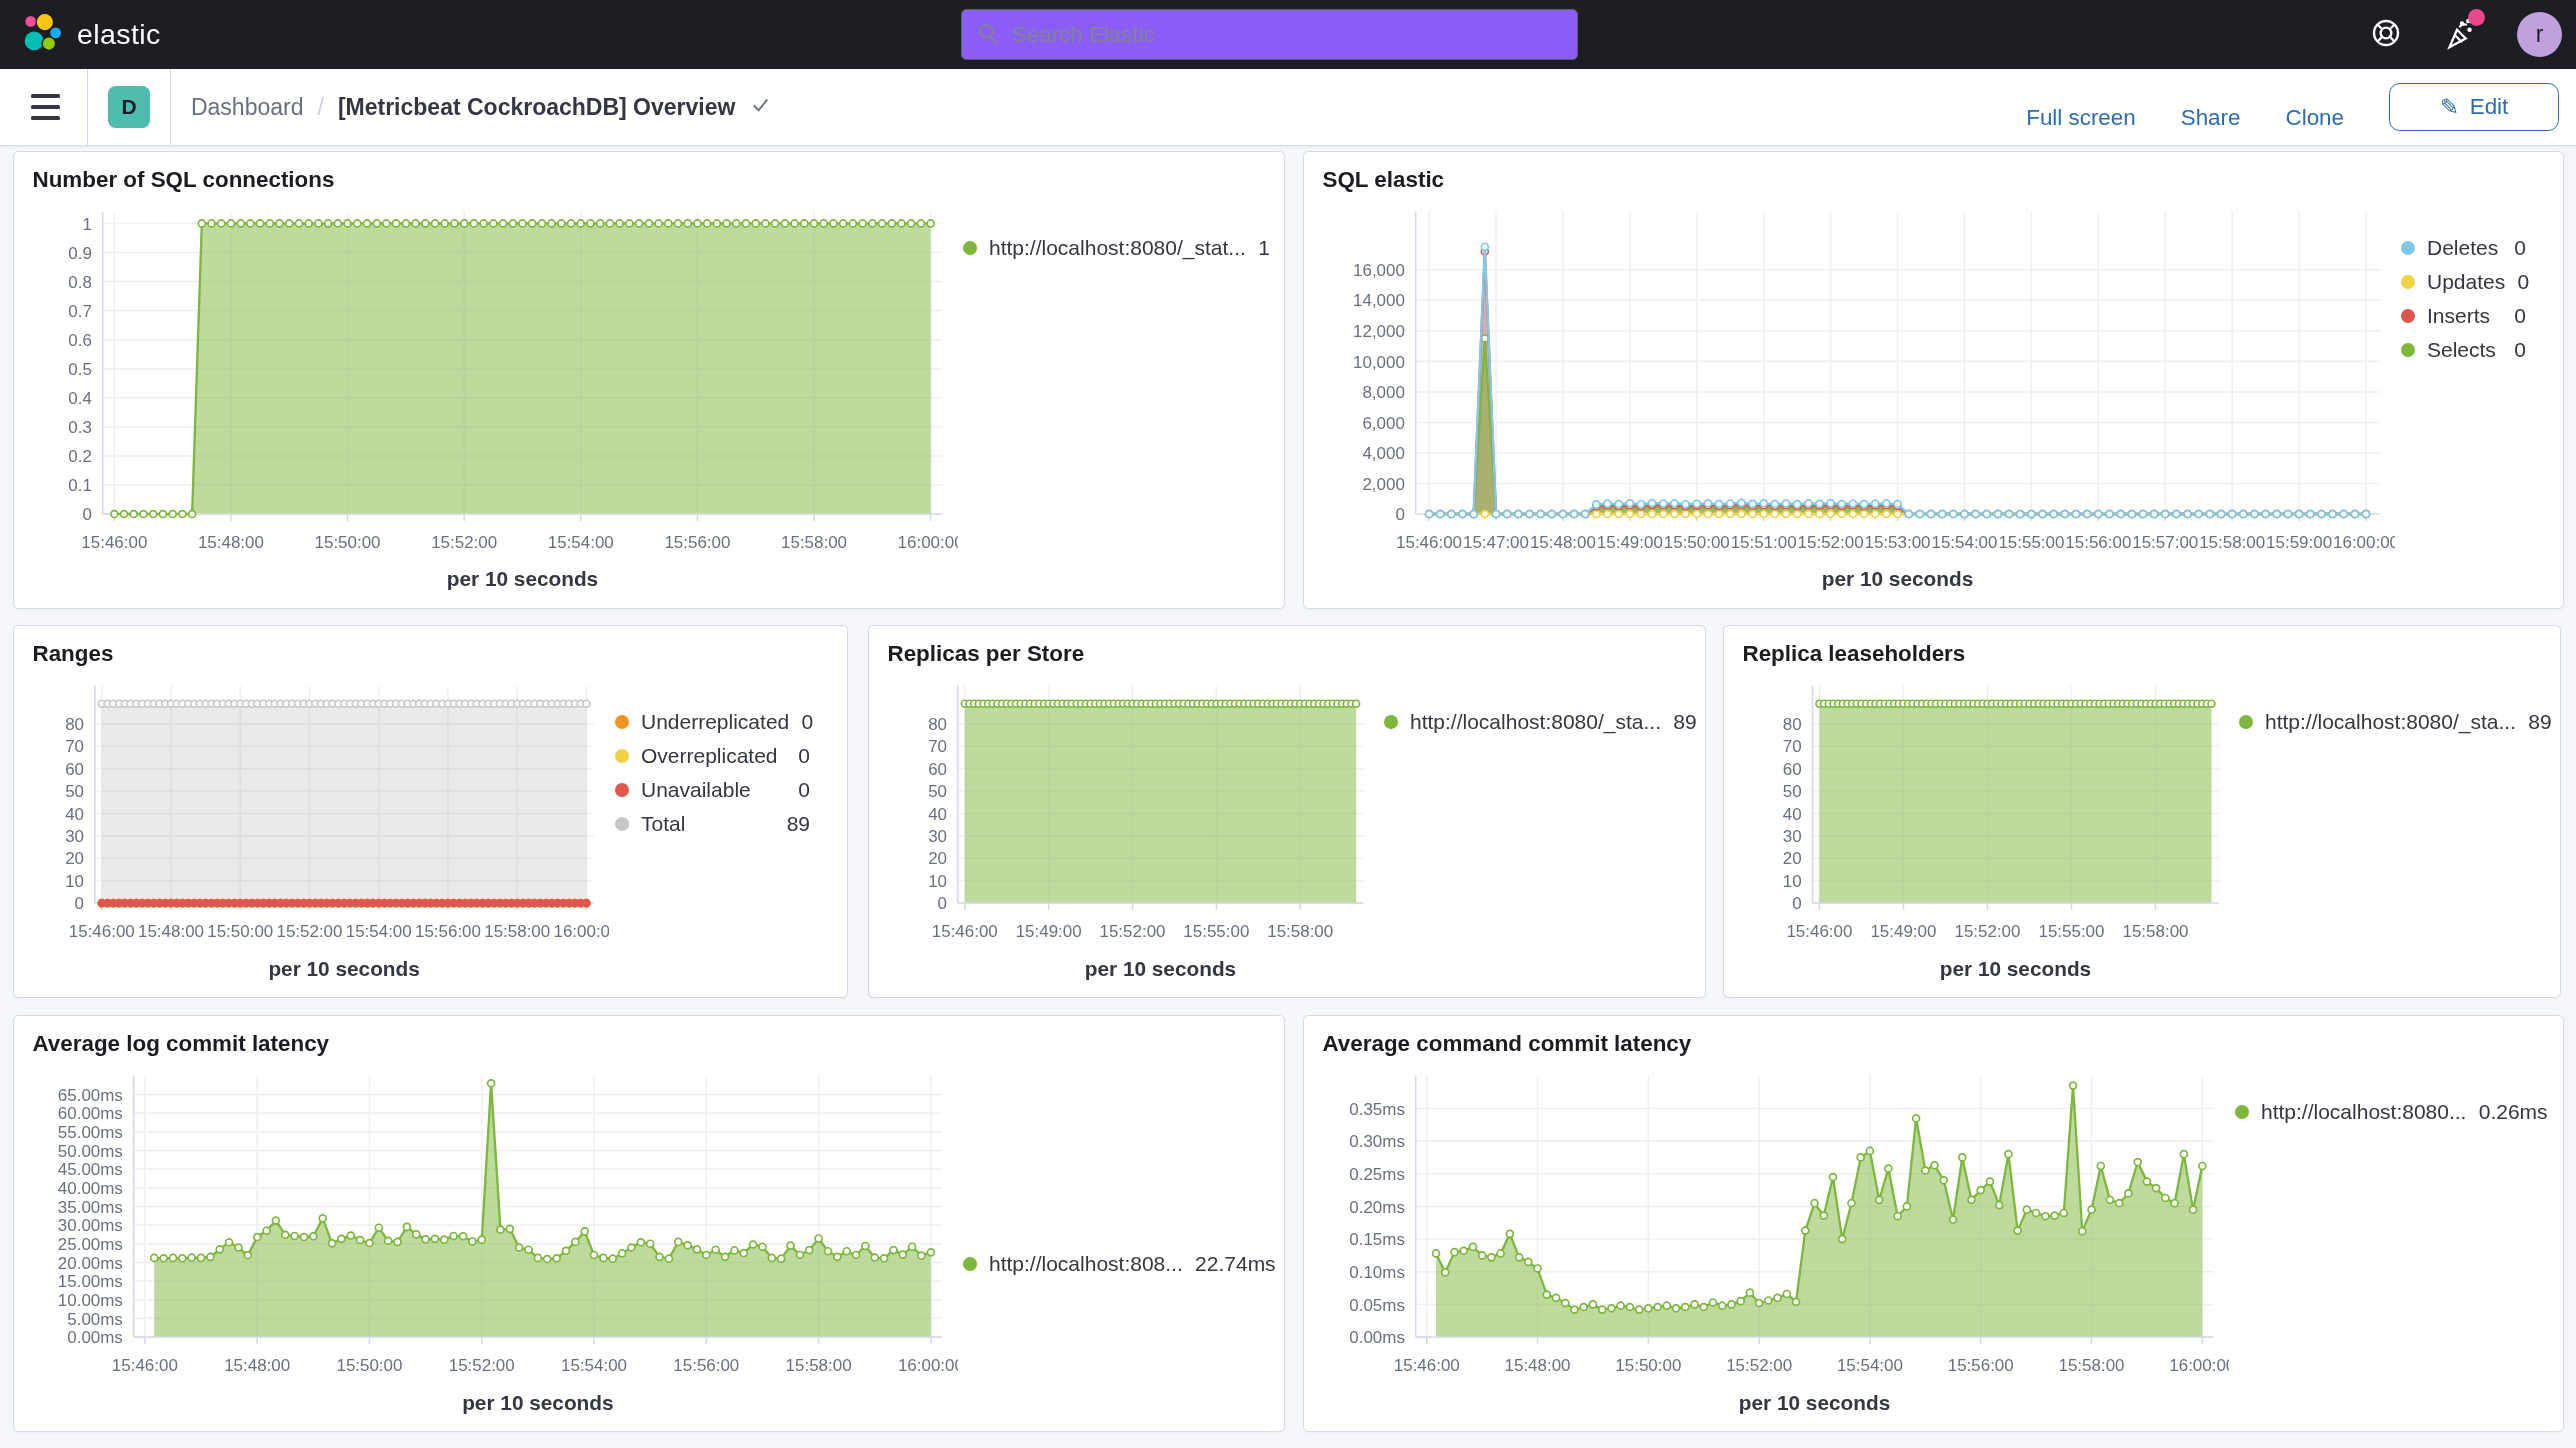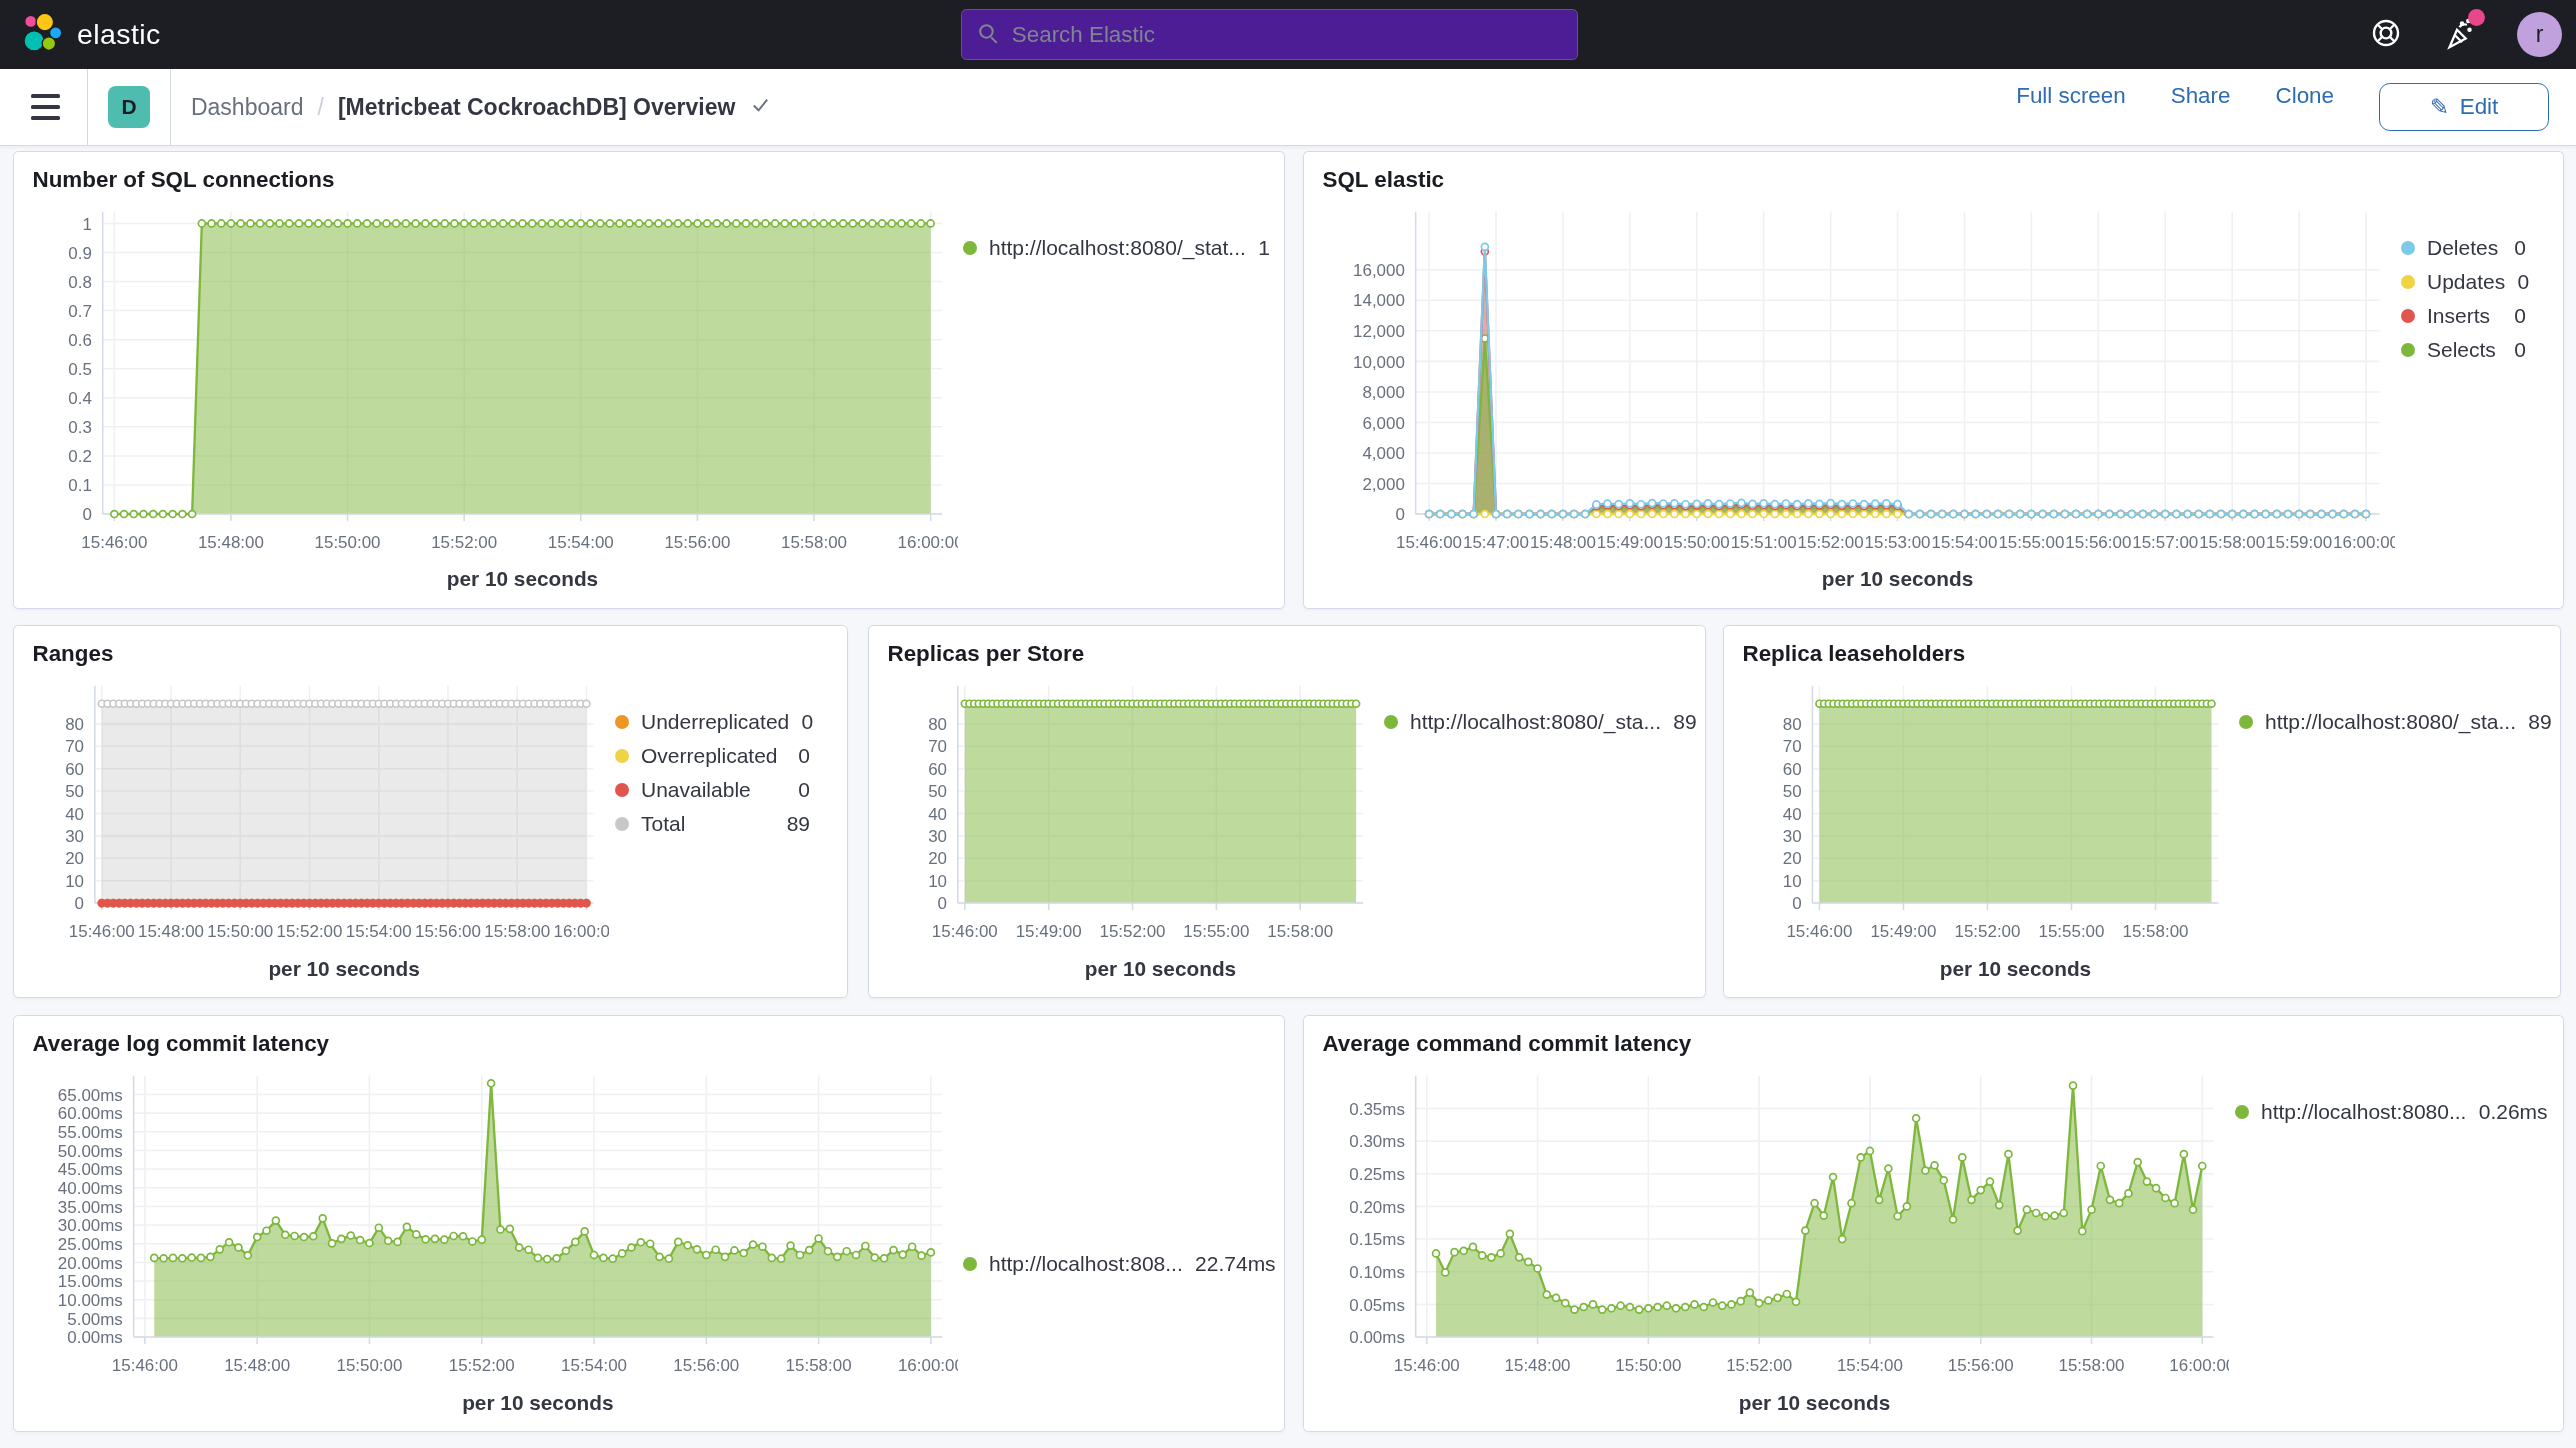--- a/index.html
+++ b/index.html
@@ -5,21 +5,21 @@
   * { margin:0; padding:0; box-sizing:border-box; }
   html,body { width:2576px; height:1448px; background:#f5f7fa;
     font-family:"Liberation Sans","DejaVu Sans",sans-serif; overflow:hidden; }
 
   
   .top-header { position:absolute; left:0; top:0; width:2576px; height:69px;
     background:#1d1e24; display:flex; align-items:center; }
   .brand-wrap { display:flex; align-items:center; gap:14px; padding-left:20px; }
   .brand-text { color:#ffffff; font-size:28.5px; font-weight:500; letter-spacing:0.4px; }
   .search-box { position:absolute; left:961px; top:9.3px; width:617px; height:51px;
-    border:0.8px solid #5a5e66; border-radius:5.4px; background:#4c1d95;
+    border:0.8px solid #5a5e66; border-radius:5.4px; background:#8b5cf6;
     display:flex; align-items:center; padding:0 14px; gap:10.8px; }
   .search-box input { flex:1; background:transparent; border:none; outline:none;
     color:#d4dae5; font-size:22.4px; font-family:inherit; }
   .search-box input::placeholder { color:#81858f; }
   .header-right { position:absolute; right:14px; top:0; height:69px;
     display:flex; align-items:center; gap:40px; }
   .icon-btn { position:relative; background:none; border:none; cursor:pointer;
     display:flex; align-items:center; }
   .badge-dot { position:absolute; top:-6.2px; right:-7.7px; width:17px; height:17px;
     border-radius:50%; background:#e7478b; }
@@ -35,21 +35,21 @@
     display:flex; flex-direction:column; gap:7px; padding:7.7px; }
   .hamburger span { display:block; width:29px; height:3.9px; border-radius:1.5px; background:#343741; }
   .nav-divider { width:0.8px; height:77px; background:#d3dae6; margin:0 20px; }
   .space-badge { width:42px; height:42px; border-radius:7.7px; background:#4ebdb0;
     color:#1d1e24; font-size:21px; font-weight:600; display:flex;
     align-items:center; justify-content:center; cursor:pointer; }
   .breadcrumb-bar { display:flex; align-items:center; gap:14px; font-size:23px; }
   .crumb-root { color:#69707d; cursor:pointer; }
   .crumb-sep { color:#c9d0dc; }
   .crumb-title { color:#343741; font-weight:600; }
-  .nav-right { margin-left:auto; display:flex; align-items:flex-start; gap:45px; padding-right:27px; }
+  .nav-right { margin-left:auto; display:flex; align-items:flex-end; gap:45px; padding-right:17px; }
   .nav-link { color:#2d6cb2; font-size:22.4px; font-weight:500; text-decoration:none; cursor:pointer; }
   .edit-btn { display:flex; align-items:center; justify-content:center; gap:10.8px;
     min-width:170px; height:48px; border:1.5px solid #2d6cb2; border-radius:10.8px;
     background:#ffffff; color:#2d6cb2; font-size:22.4px; font-weight:500;
     font-family:inherit; cursor:pointer; }
   .pencil { font-size:23px; }
 
   
   .chart-panel { position:absolute; background:#ffffff; border:0.8px solid #d3dae6;
     border-radius:5.4px; box-shadow:0 1.5px 3.1px rgba(0,0,0,.03); padding:15.4px 18.5px 3.1px 18.5px;

